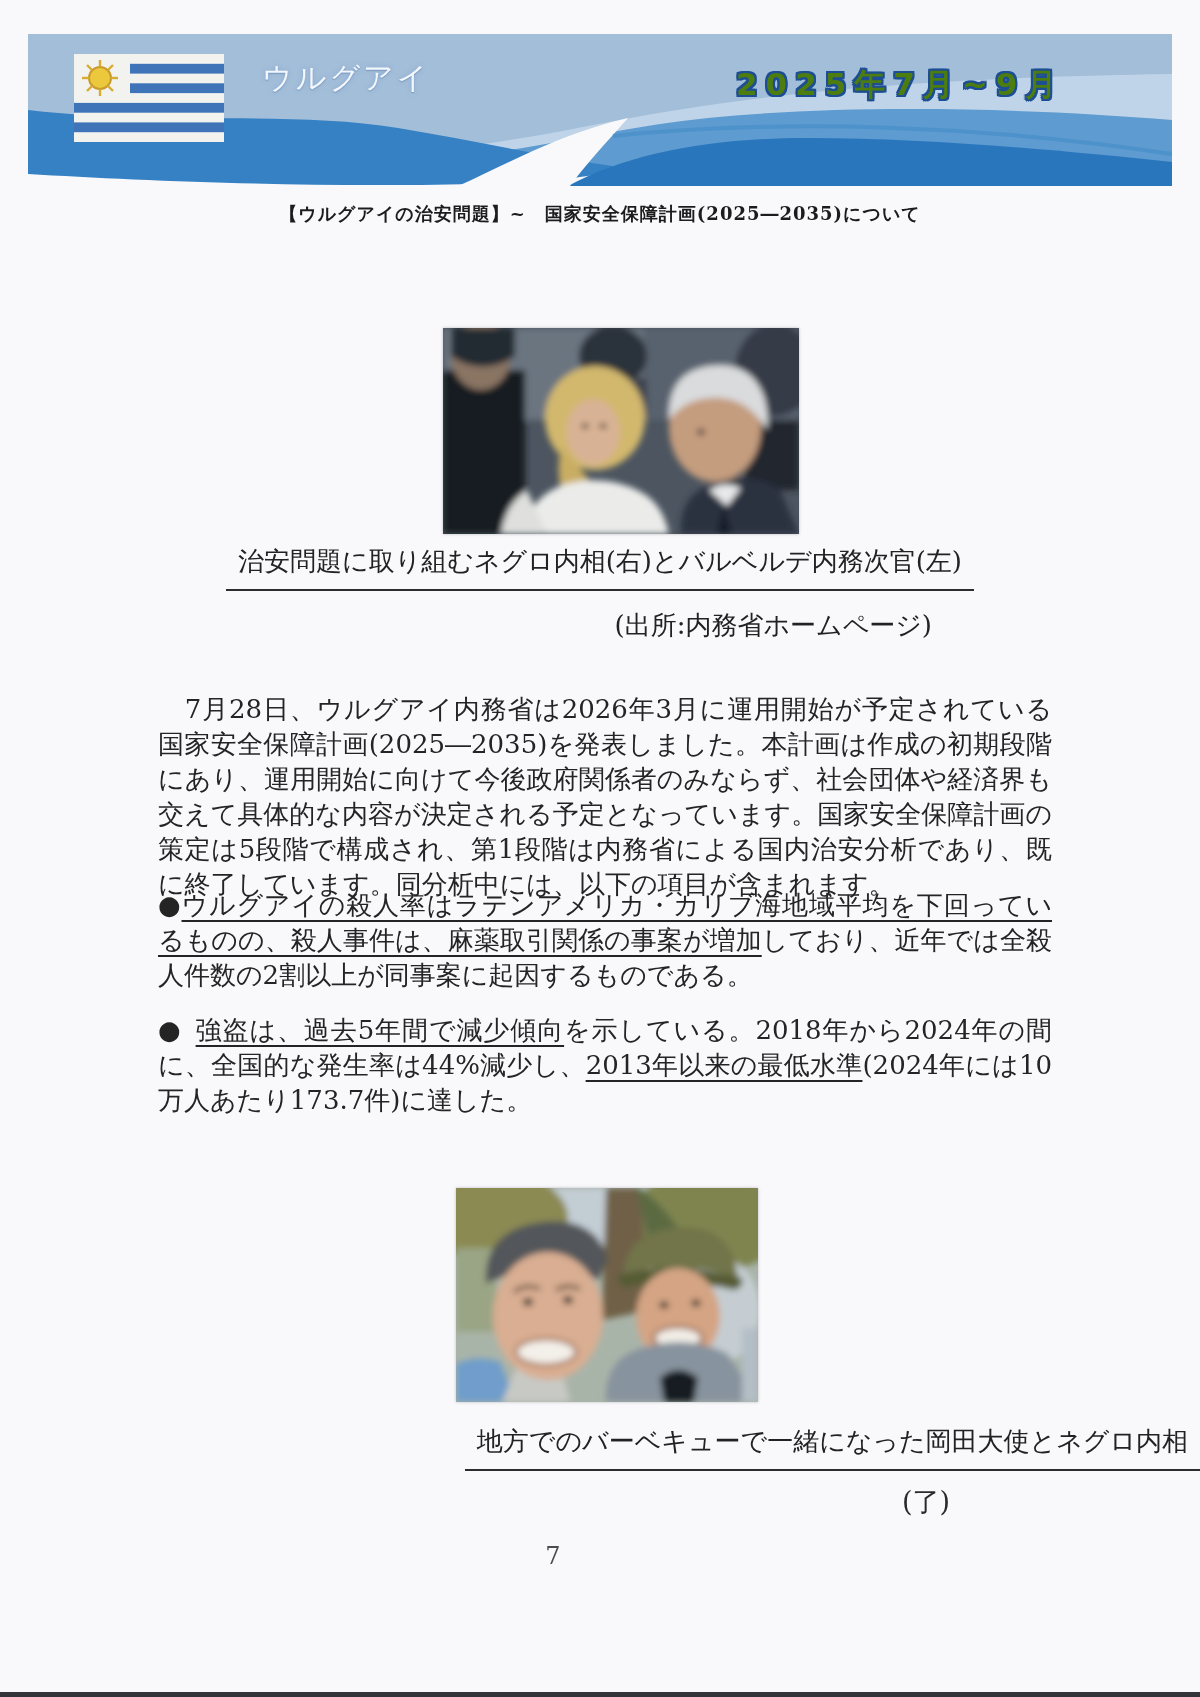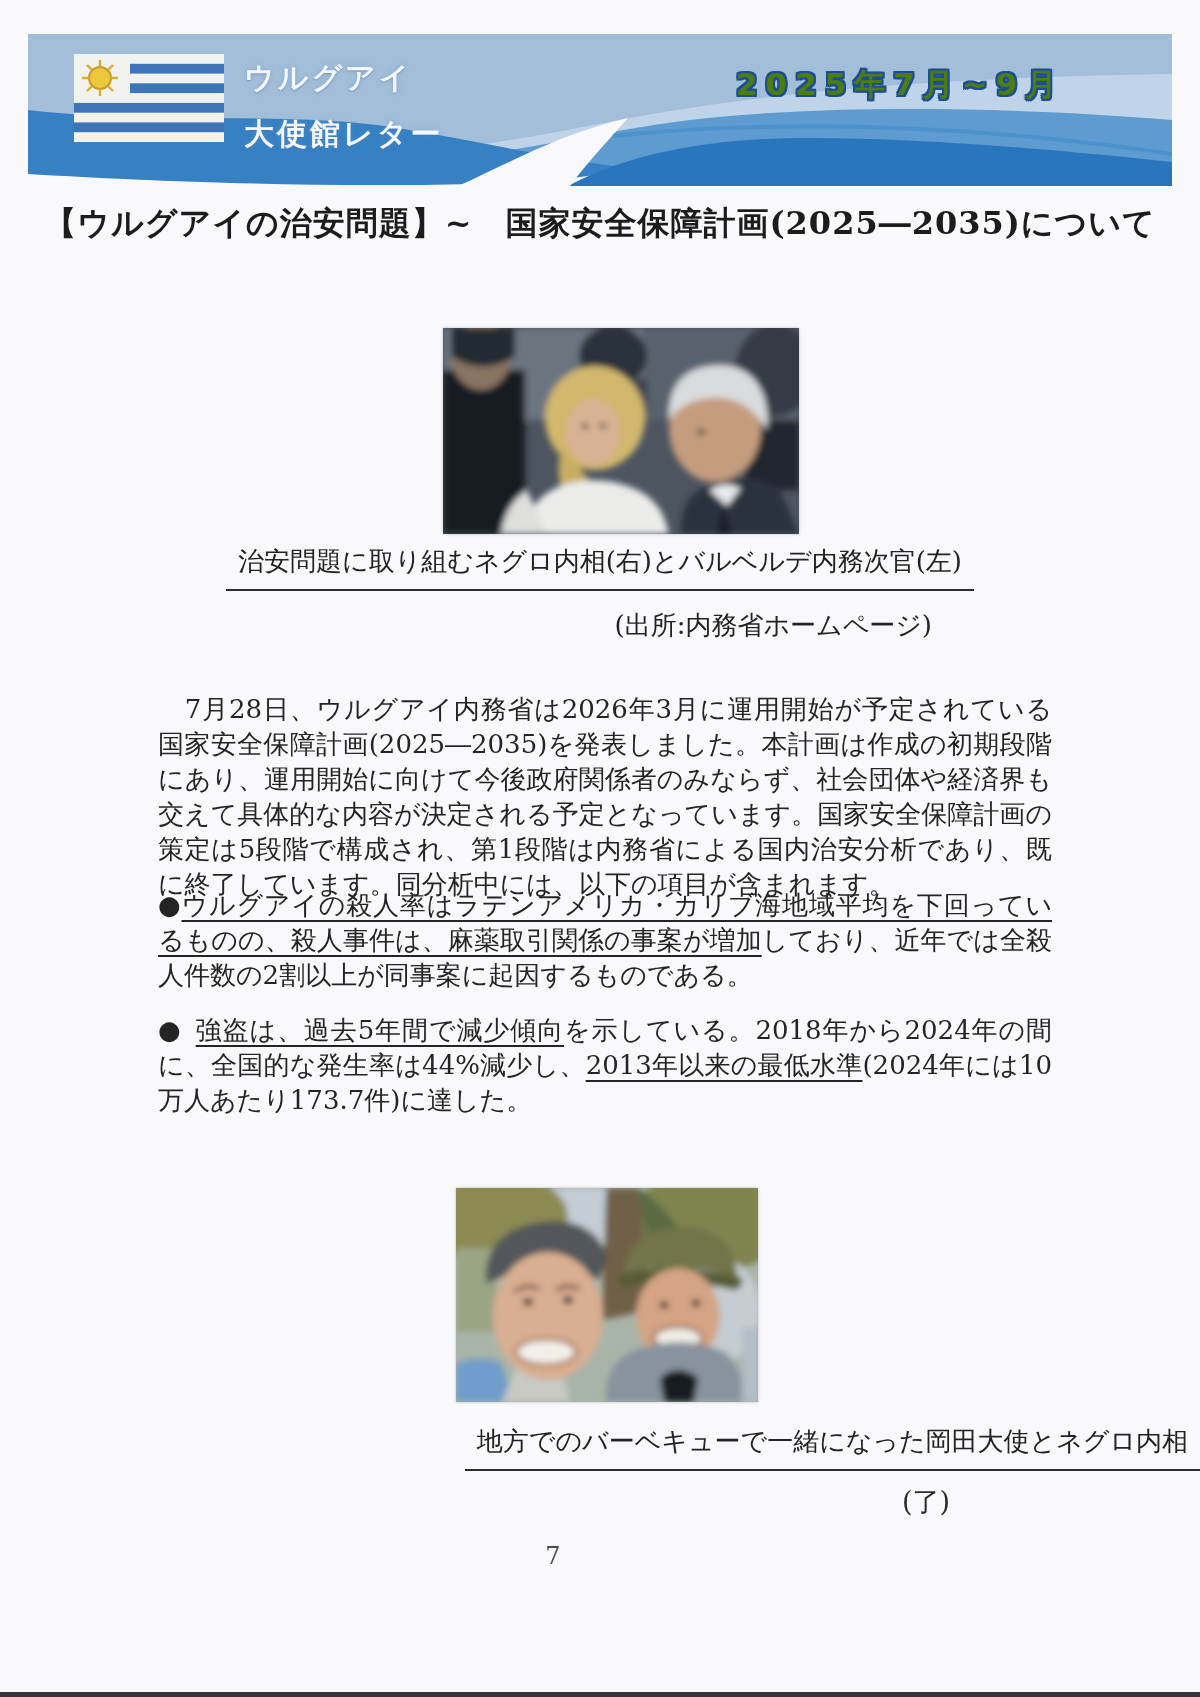--- a/index.html
+++ b/index.html
@@ -6,41 +6,41 @@
   .page{
     position:relative;width:1200px;height:1697px;margin:0 auto;
     background:#f9f9fb;overflow:hidden;
     font-family:"DejaVu Serif", serif;color:#262626;
   }
   
   .banner{position:absolute;left:28px;top:34px;width:1144px;height:158px;}
   .banner .waves{position:absolute;left:0;top:0;width:1144px;height:158px;}
   .flag{position:absolute;left:46px;top:20px;width:150px;height:88px;filter:blur(0.7px);}
   .banner-jp{
-    position:absolute;left:216px;
-    font-family:"DejaVu Sans", sans-serif;font-weight:bold;font-size:30px;
+    position:absolute;left:234px;
+    font-family:"DejaVu Sans", sans-serif;font-weight:normal;font-size:30px;
     color:#f3f7fc;letter-spacing:3px;white-space:nowrap;
     text-shadow:0 0 5px rgba(110,150,200,.55), 0 1px 1px rgba(40,80,140,.35);
   }
   .banner-jp.l1{top:24px;}
   .banner-jp.l2{top:80px;}
   .banner-date{
     position:absolute;left:708px;top:30px;
     font-family:"DejaVu Sans", sans-serif;font-weight:bold;font-size:31px;
     letter-spacing:8px;color:#4d7c0f;white-space:nowrap;
     text-shadow:
       -2px -2px 0 #1d4e94, 2px -2px 0 #1d4e94,
       -2px  2px 0 #1d4e94, 2px  2px 0 #1d4e94,
        0   -2px 0 #1d4e94, 0    2px 0 #1d4e94,
       -2px  0   0 #1d4e94, 2px  0   0 #1d4e94;
   }
   
   .doc-heading{
     position:absolute;top:202px;left:0;width:100%;text-align:center;
-    font-size:32px;font-weight:600;letter-spacing:1px;color:#1c1c1c;white-space:nowrap;
+    font-size:18px;font-weight:600;letter-spacing:1px;color:#1c1c1c;white-space:nowrap;
   }
   .photo{position:absolute;box-shadow:0 0 3px rgba(90,90,100,.35);}
   #photo1{left:443px;top:328px;width:356px;height:206px;}
   #photo2{left:456px;top:1188px;width:302px;height:214px;}
   .caption{position:absolute;left:0;width:100%;text-align:center;font-size:26px;color:#222;}
   .caption .cap-inner{display:inline-block;border-bottom:2px solid #2c2c2c;padding:0 12px 10px;}
   #caption1{top:544px;}
   #caption2{top:1424px;text-align:right;}
   .source{position:absolute;top:608px;right:268px;font-size:26px;color:#222;}
   .body-col{
@@ -88,21 +88,20 @@
             <line x1="37" y1="24" x2="44" y2="24"></line>
           <line x1="13" y1="11" x2="18" y2="16"></line>
             <line x1="34" y1="32" x2="39" y2="37"></line>
           <line x1="13" y1="37" x2="18" y2="32"></line>
             <line x1="34" y1="16" x2="39" y2="11"></line>
         </g>
       </g>
     </svg>
 
     <div class="banner-jp l1">ウルグアイ</div>
-    <div class="banner-jp l2">大使館レター</div>
     <div class="banner-date">2025年7月~9月</div>
   </div>
 
   <div class="doc-heading">【ウルグアイの治安問題】~　国家安全保障計画(2025―2035)について</div>
 
   <svg id="photo1" class="photo" viewBox="0 0 356 206" preserveAspectRatio="none" aria-hidden="true">
     <defs>
         <filter id="b1" x="-10%" y="-10%" width="120%" height="120%">
           <feGaussianBlur stdDeviation="3"></feGaussianBlur>
         </filter>

